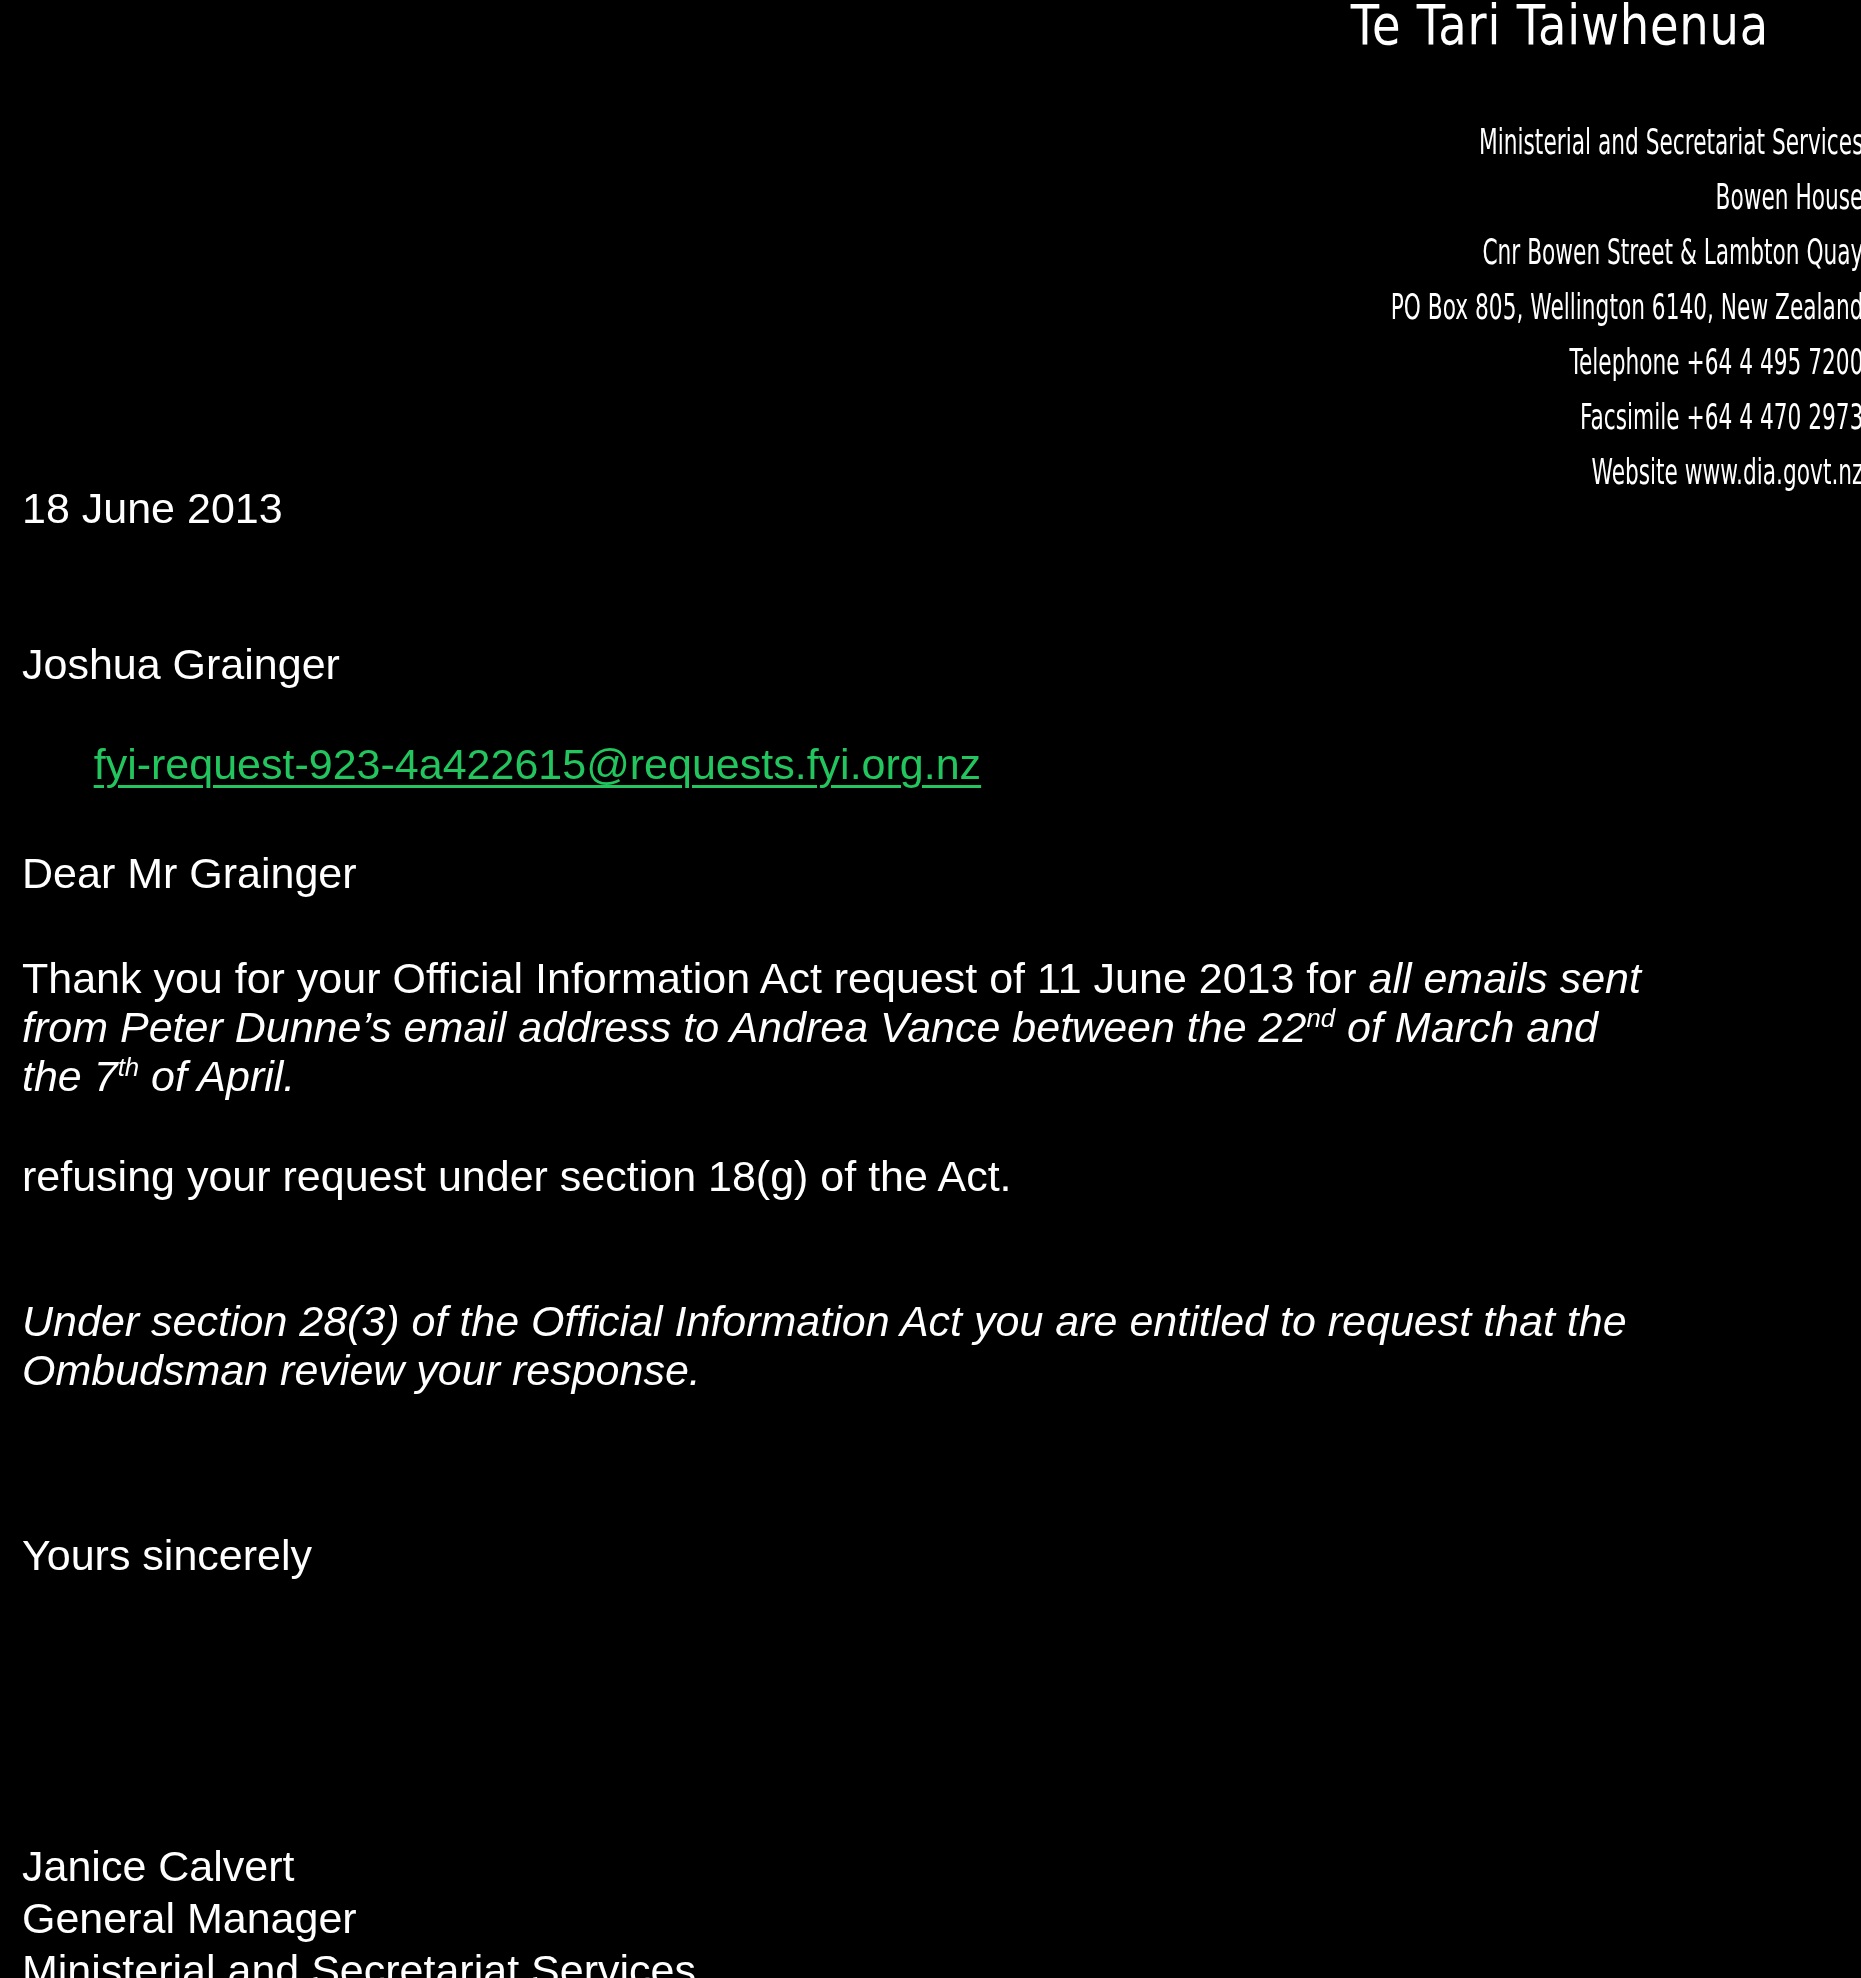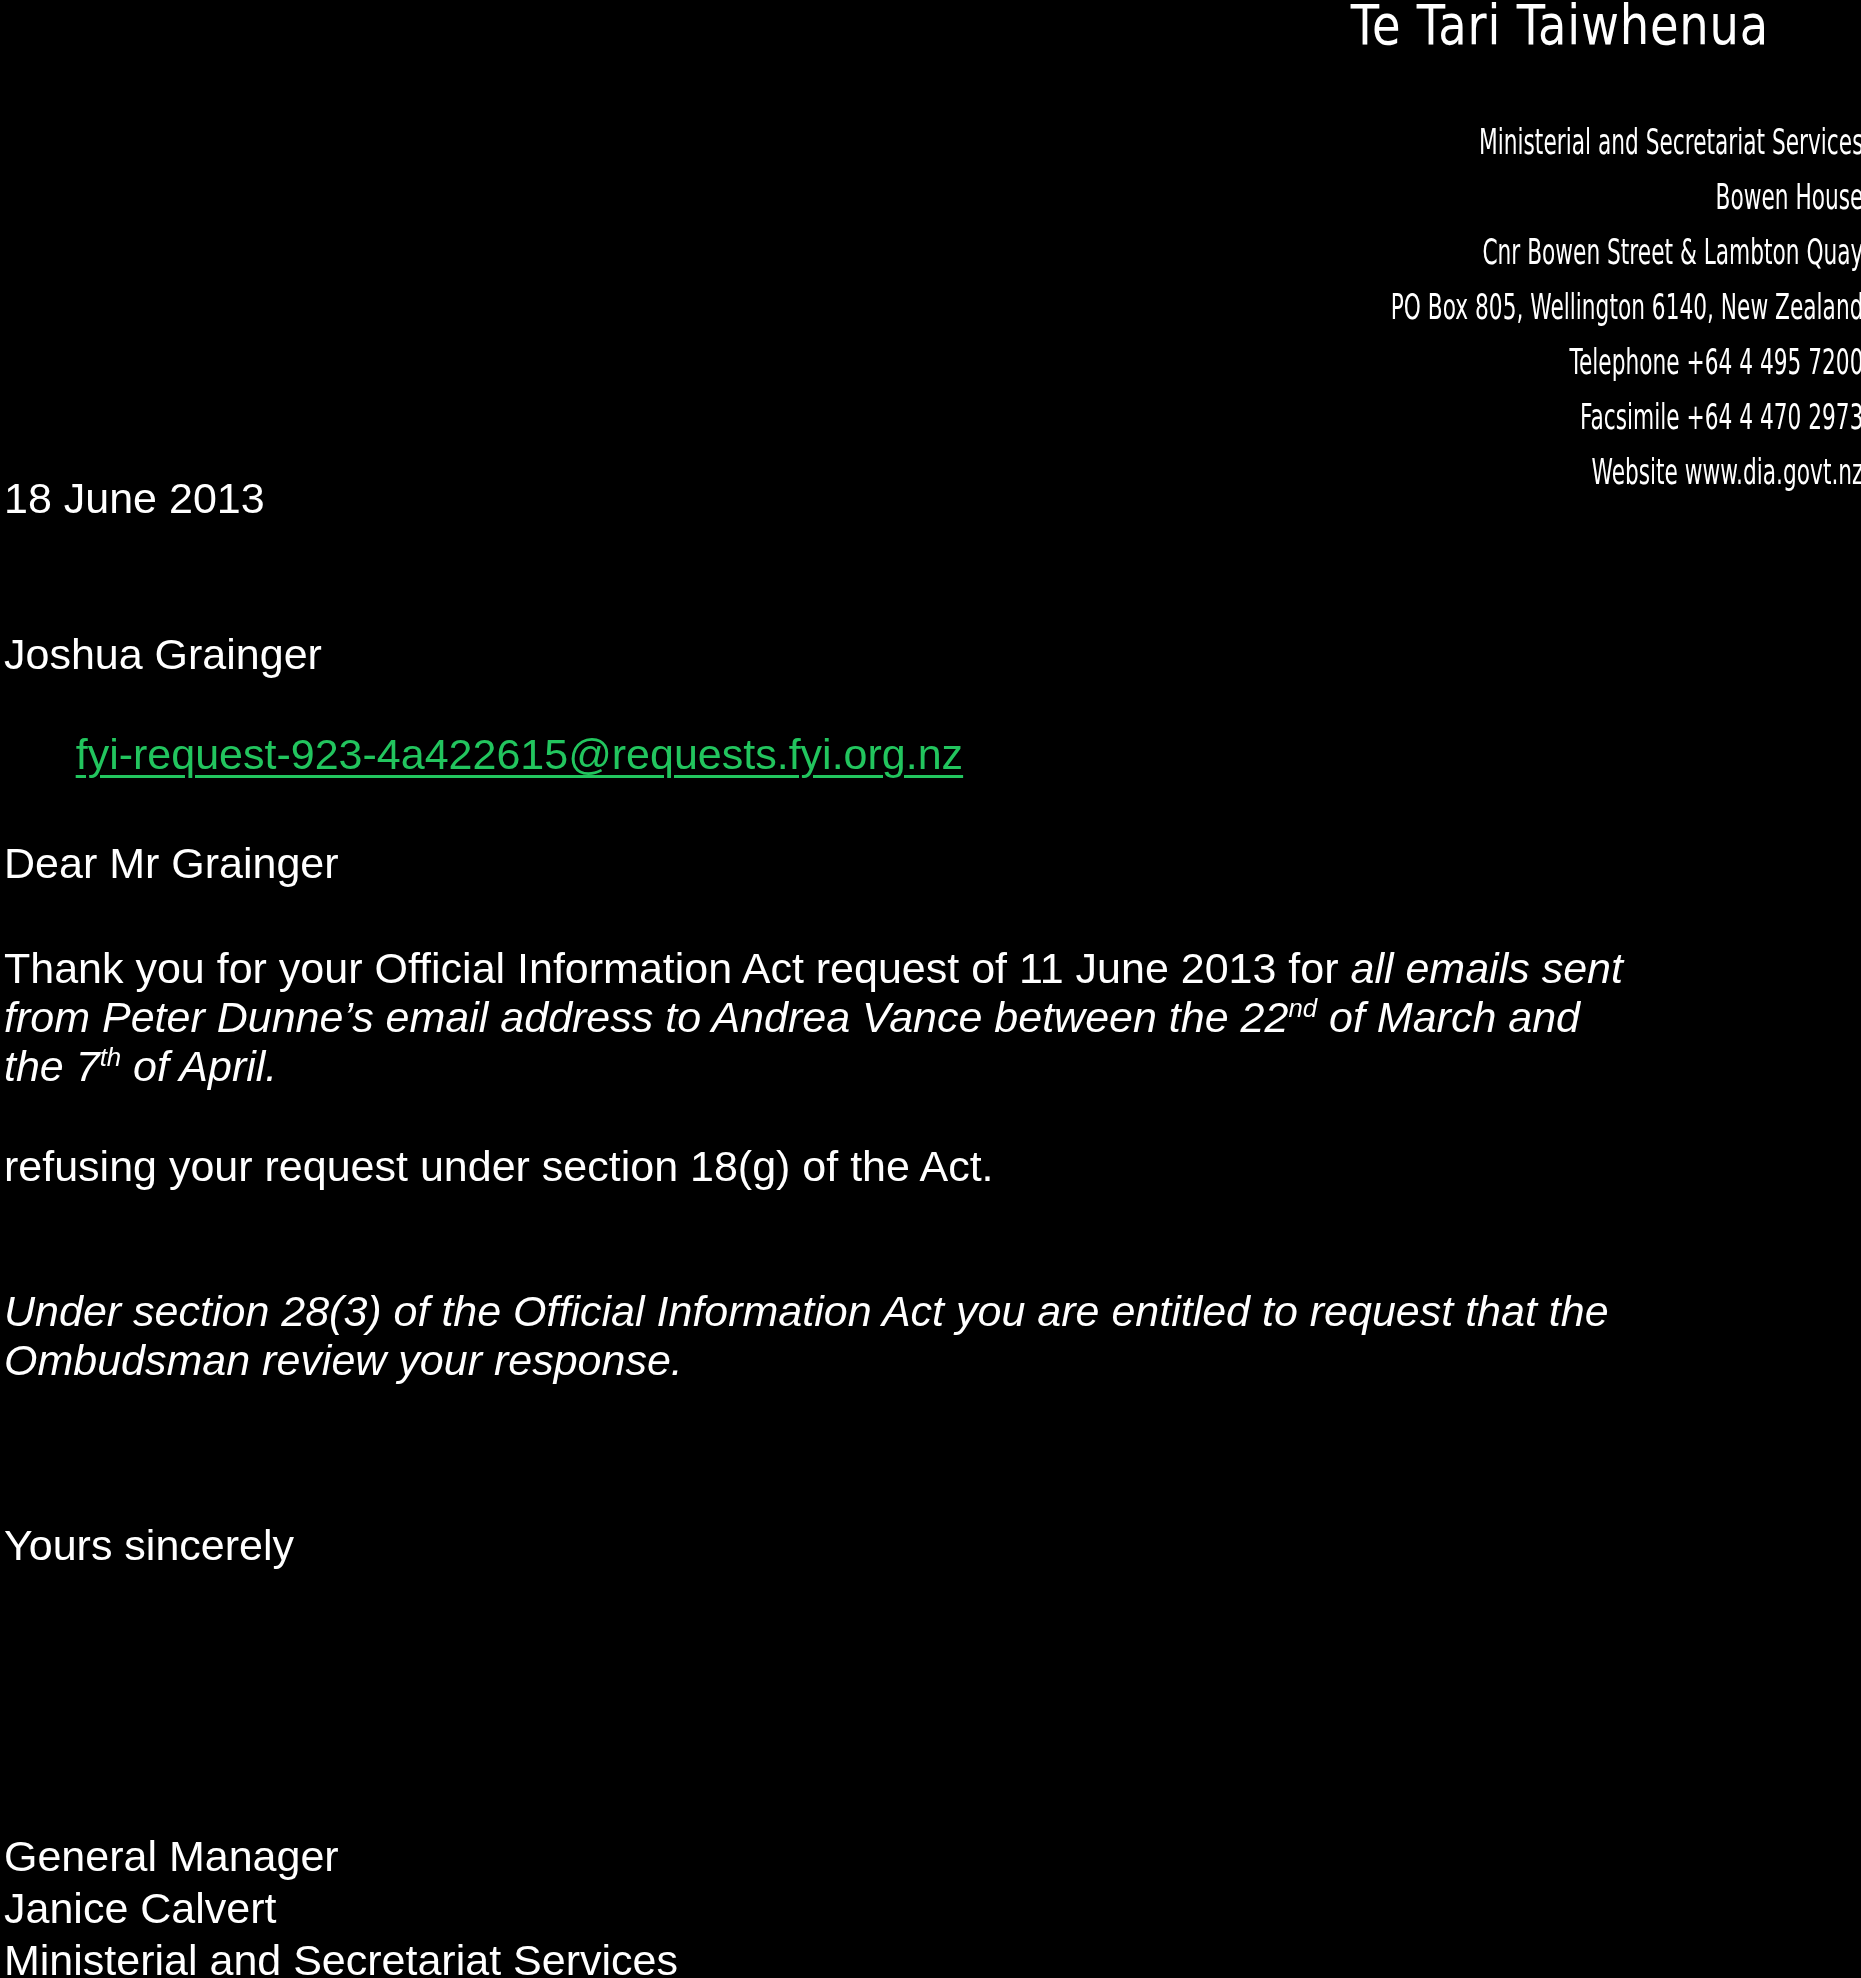--- a/index.html
+++ b/index.html
@@ -39,22 +39,23 @@
     font-family: "DejaVu Sans", sans-serif;
     font-size: 35px;
     line-height: 55px;
     white-space: nowrap;
     transform: scaleX(0.62);
     transform-origin: top right;
   }
   
   .tblock {
     position: absolute;
-    left: 4px;
+    left: 22px;
     line-height: 49px;
+    margin-top: 10px;
   }
   .tblock .line { white-space: pre-wrap; }
   .date-block       { top: 474px; }
   .recipient-block  { top: 629px; line-height: 50px; }
   .salutation-block { top: 839px; }
   .para1-block      { top: 944px; }
   .para2-block      { top: 1142px; }
   .para3-block      { top: 1287px; font-style: italic; }
   .closing-block    { top: 1521px; }
   .signature-block  { top: 1830px; line-height: 52px; }
@@ -117,19 +118,19 @@
   <div class="tblock para3-block">
     <div class="line">Under section 28(3) of the Official Information Act you are entitled to request that the</div>
     <div class="line">Ombudsman review your response.</div>
   </div>
 
   <div class="tblock closing-block">
     <div class="line">Yours sincerely</div>
   </div>
 
   <div class="tblock signature-block">
+    <div class="line">Janice Calvert</div>
     <div class="line">General Manager</div>
-    <div class="line">Janice Calvert</div>
     <div class="line">Ministerial and Secretariat Services</div>
   </div>
 
 </div>
 
 
 </body></html>

